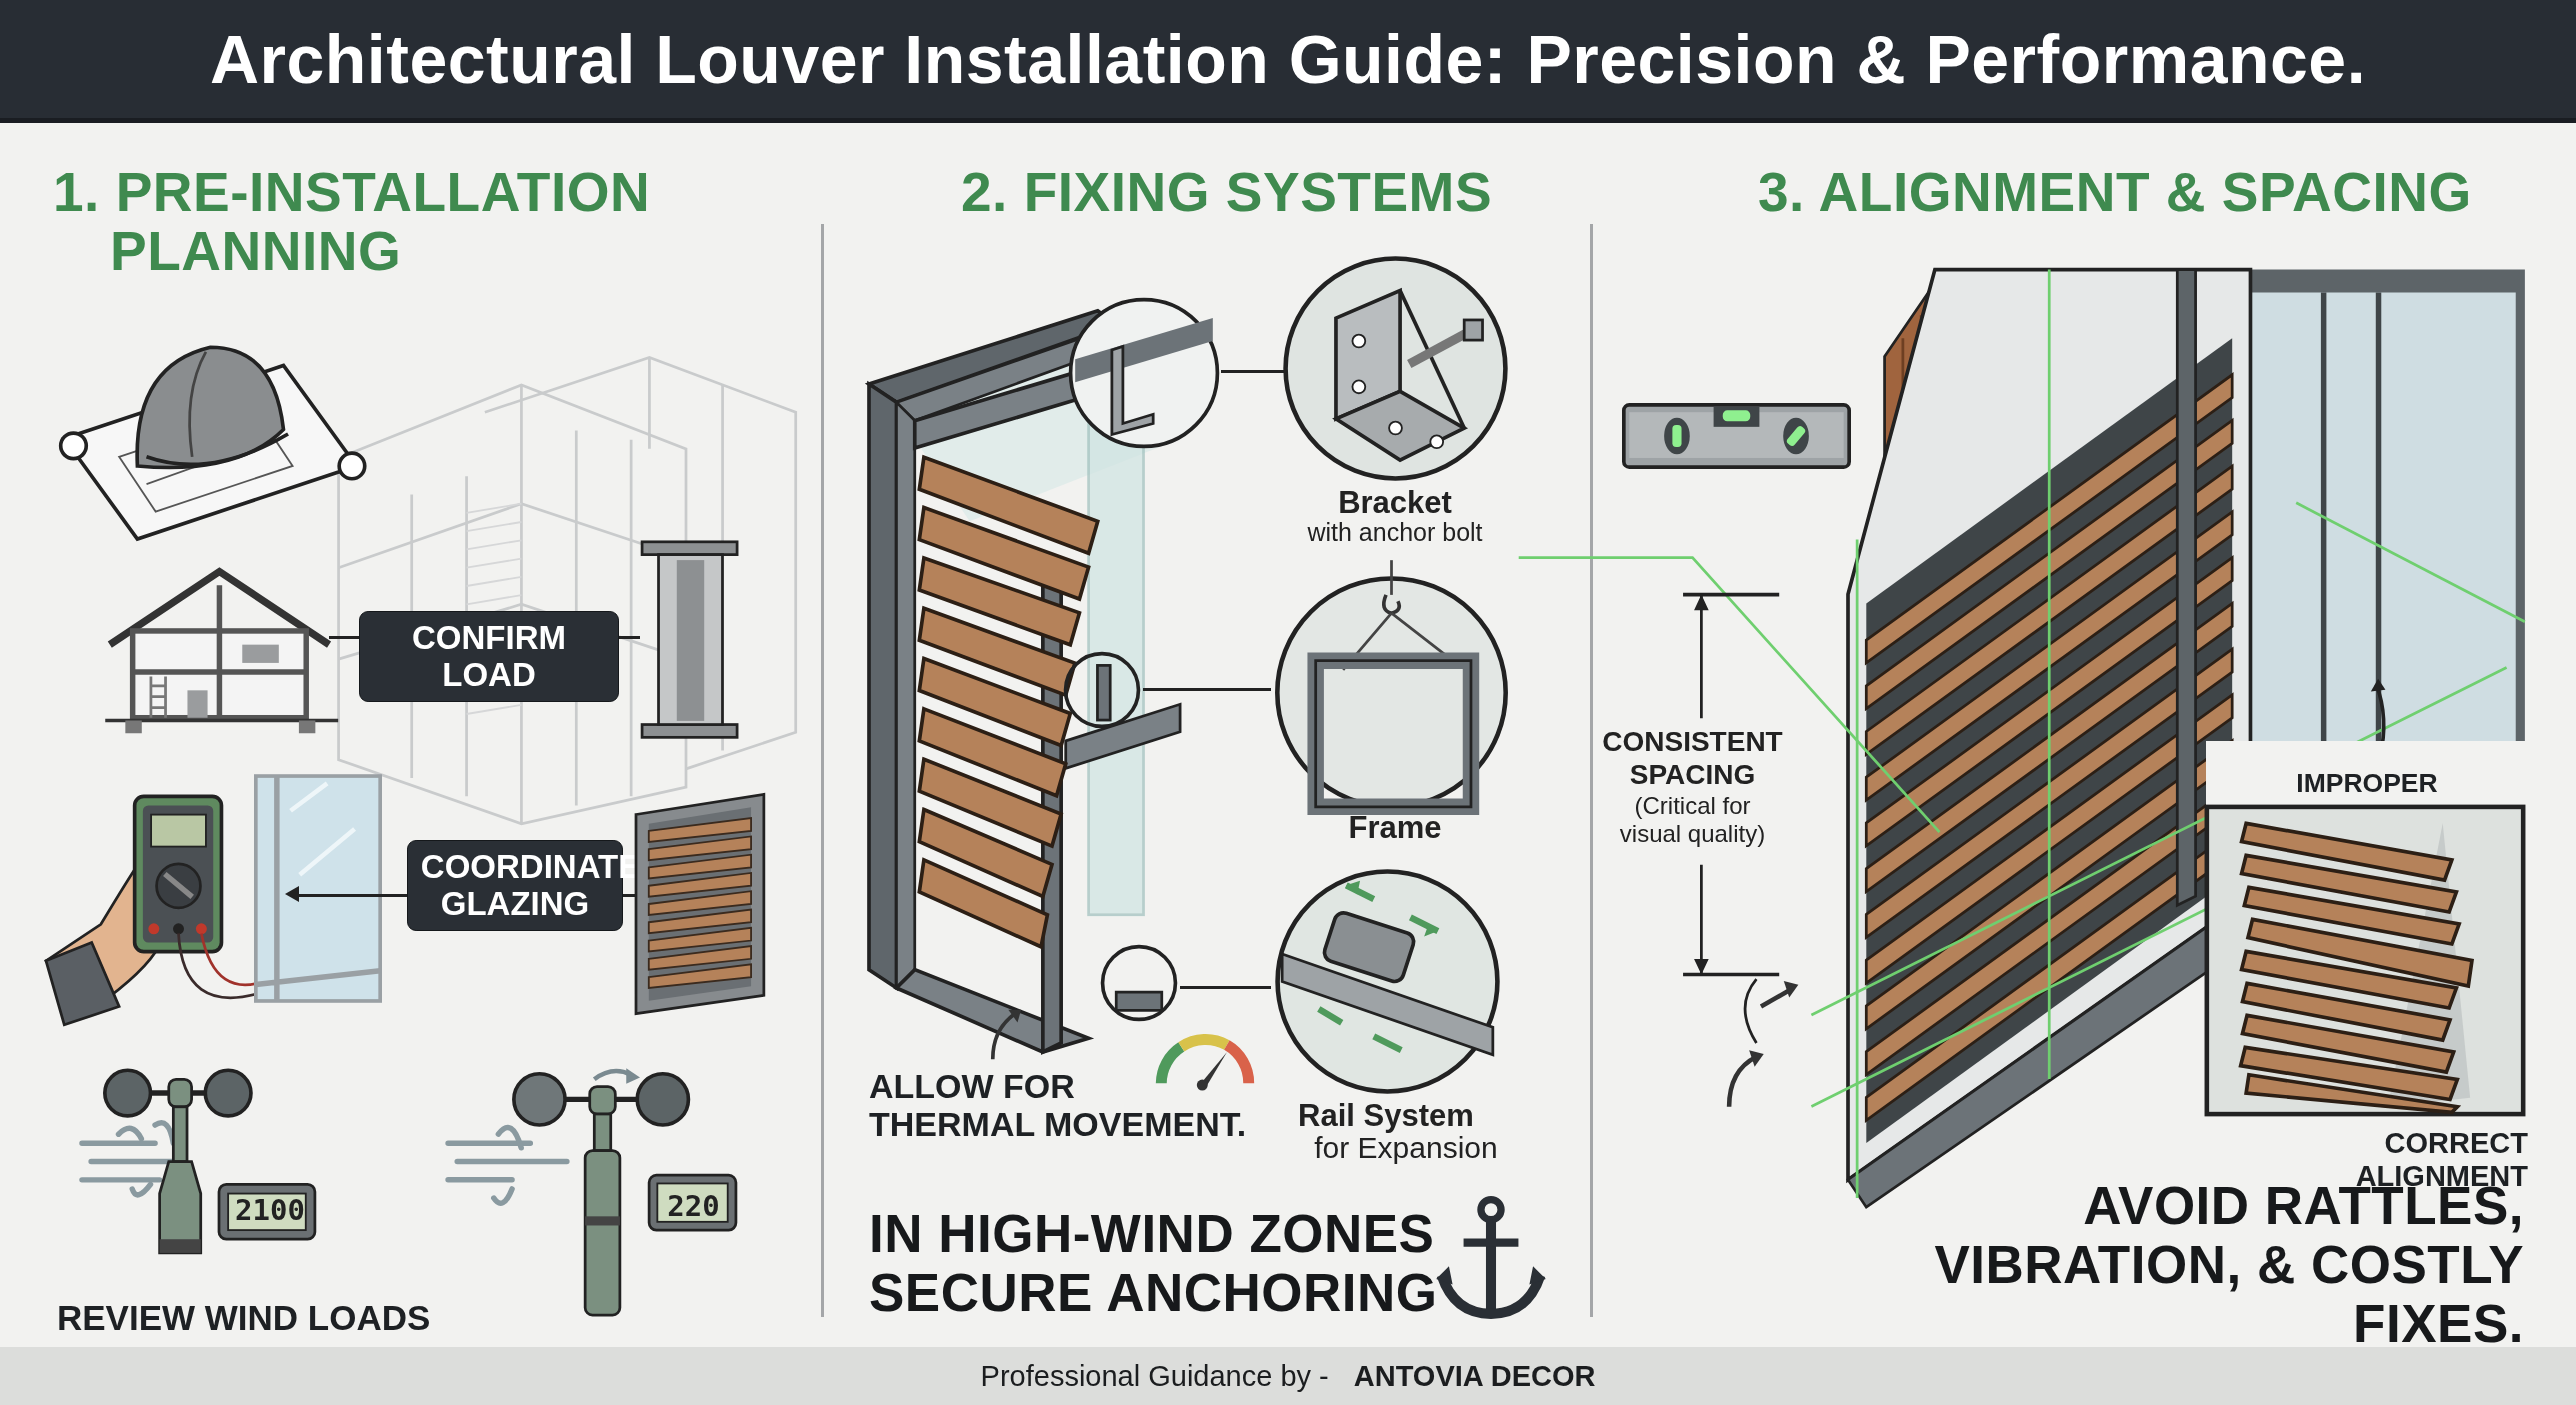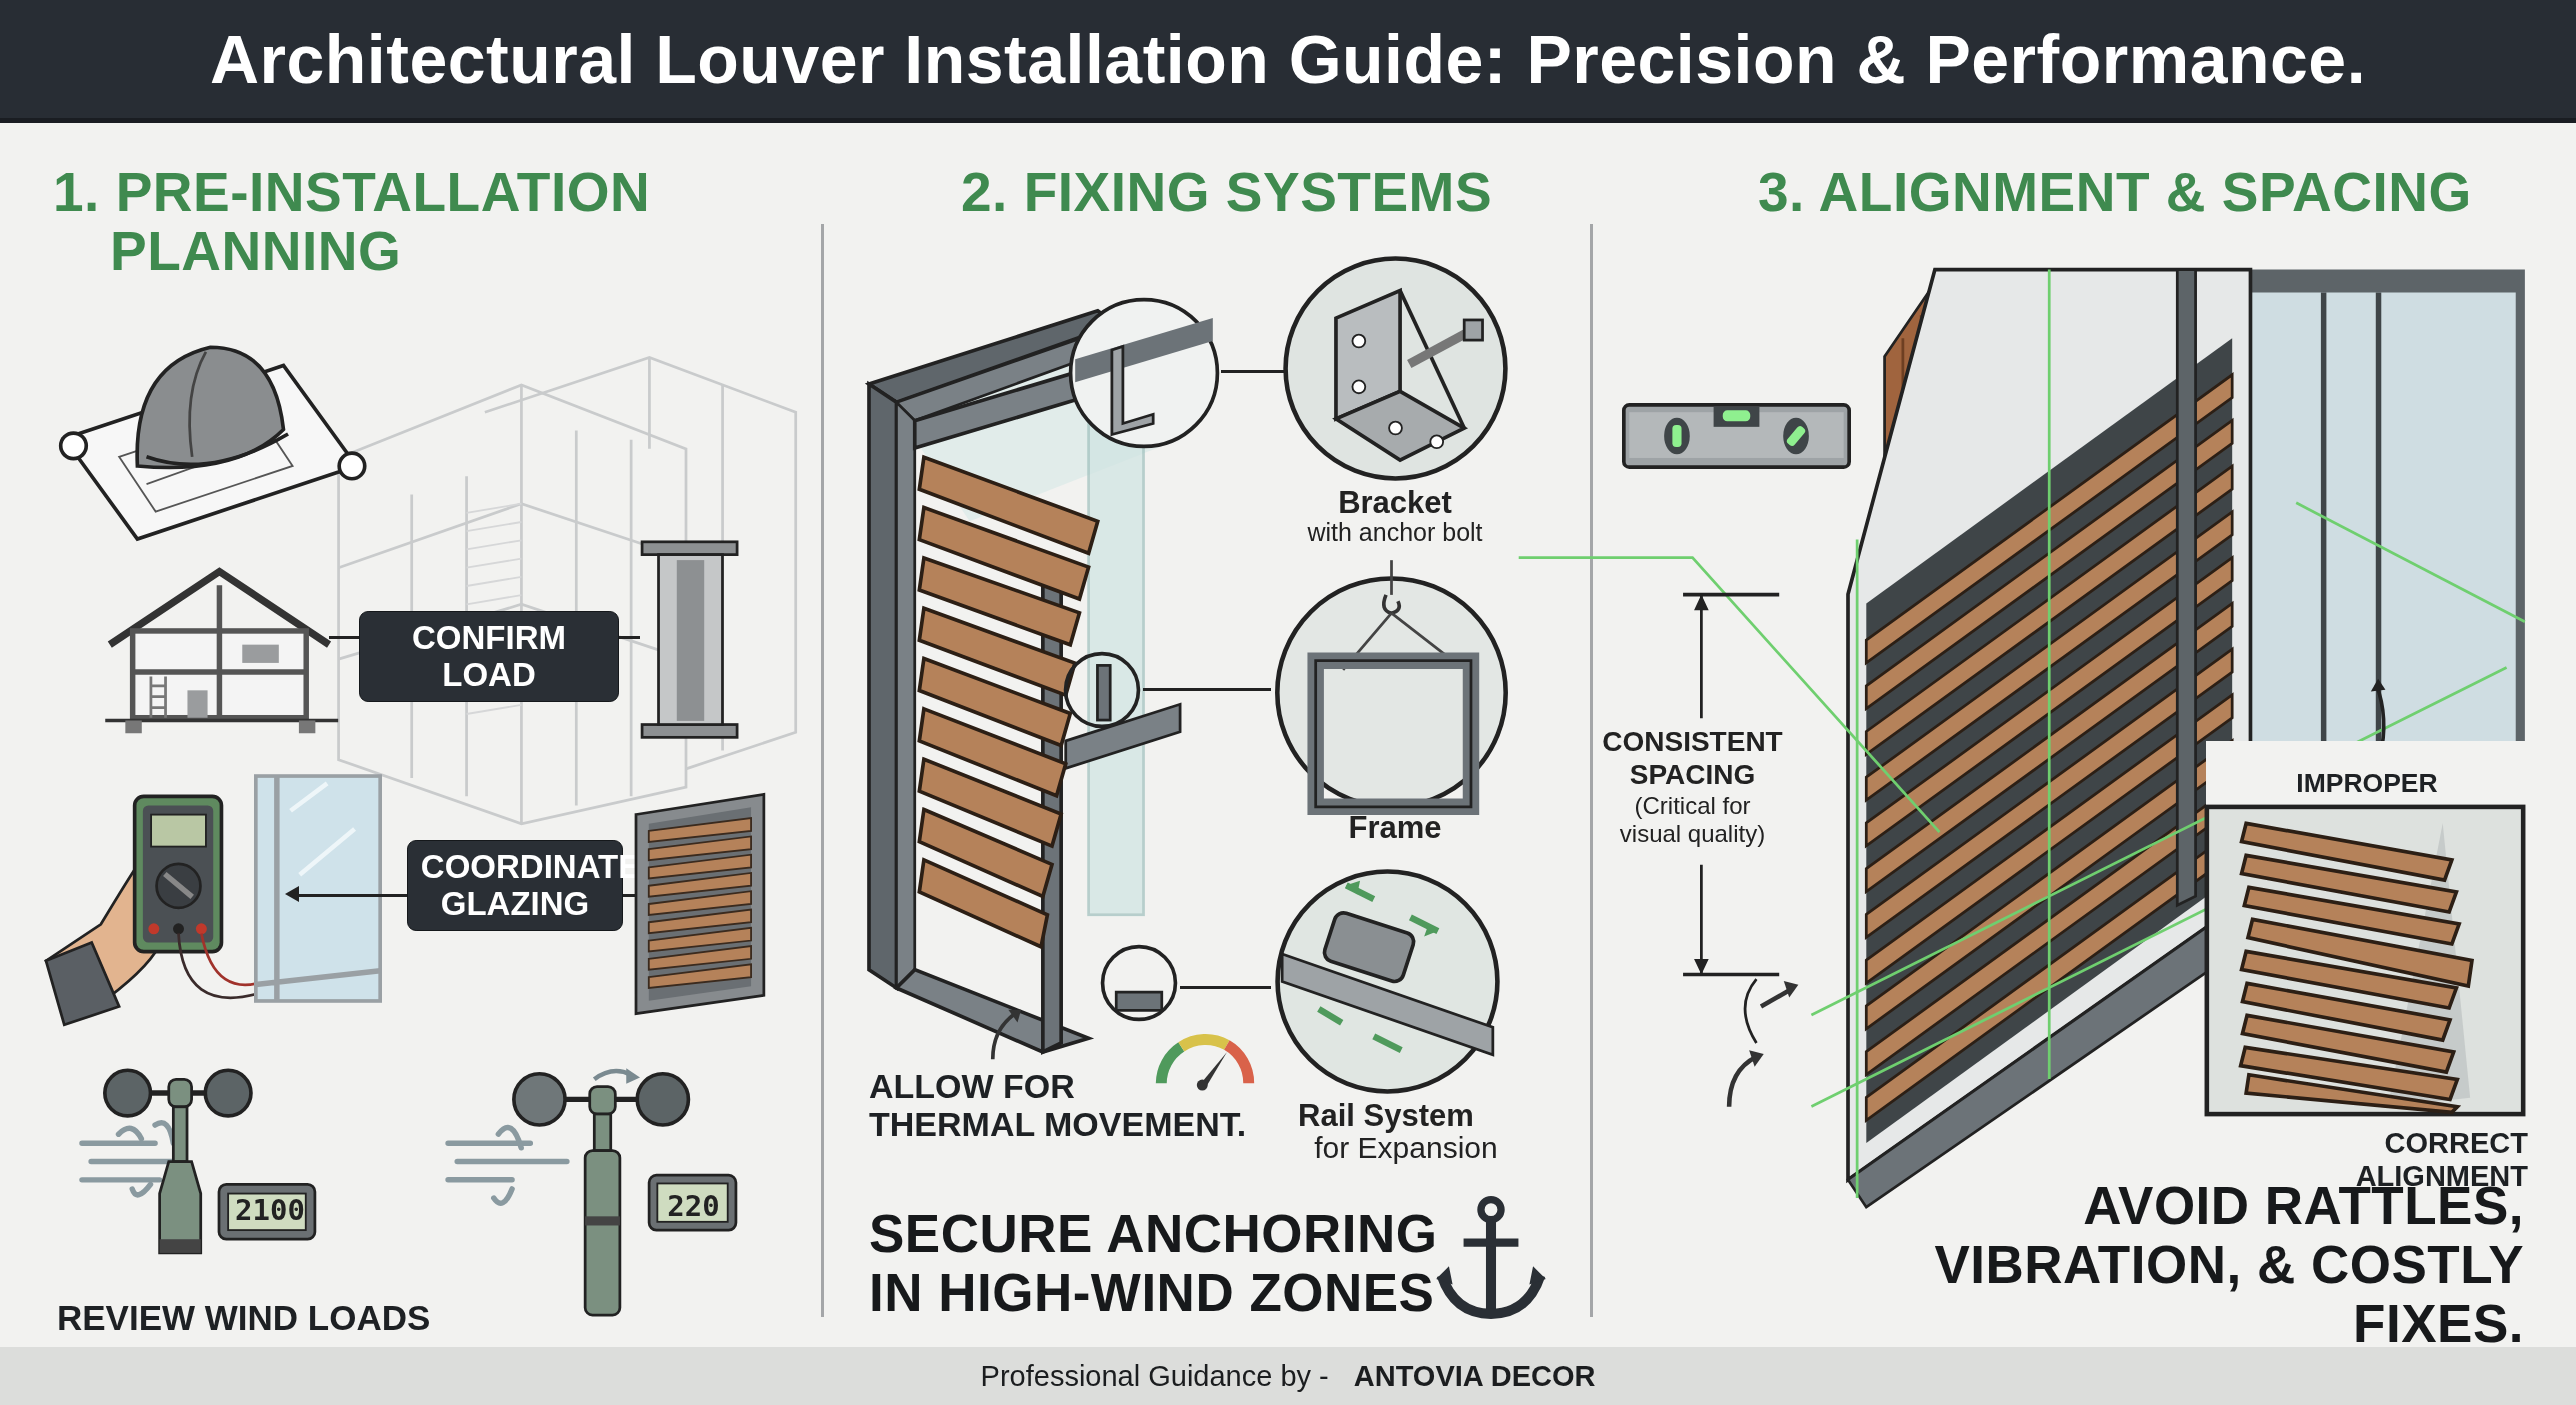--- a/index.html
+++ b/index.html
@@ -255,22 +255,22 @@
   </div>
   <svg style="left:1154px;top:1032px" width="102" height="57" viewBox="0 0 112 62">
     <path d="M8 56 A48 48 0 0 1 30 16" fill="none" stroke="#4f9a5c" stroke-width="12"></path>
     <path d="M30 16 A48 48 0 0 1 80 14" fill="none" stroke="#d8c24a" stroke-width="12"></path>
     <path d="M80 14 A48 48 0 0 1 104 56" fill="none" stroke="#d9624a" stroke-width="12"></path>
     <path d="M50 58 L80 22 L56 62 Z" fill="#333"></path>
     <circle cx="53" cy="58" r="6" fill="#333"></circle>
   </svg>
 
   <div class="big" style="left:869px;top:1204px">
+    <div>IN HIGH-WIND ZONES</div>
     <div>SECURE ANCHORING</div>
-    <div>IN HIGH-WIND ZONES</div>
   </div>
   <svg style="left:1436px;top:1195px" width="110" height="128" viewBox="0 0 120 140">
     <circle cx="60" cy="16" r="11" fill="none" stroke="#2a2f35" stroke-width="8"></circle>
     <path d="M60 27 L60 128" stroke="#2a2f35" stroke-width="11"></path>
     <path d="M30 52 L90 52" stroke="#2a2f35" stroke-width="9"></path>
     <path d="M6 88 Q20 130 60 130 Q100 130 114 88" fill="none" stroke="#2a2f35" stroke-width="11"></path>
     <path d="M0 92 L14 78 L18 98 Z M120 92 L106 78 L102 98 Z" fill="#2a2f35"></path>
   </svg>
 
   <div class="col-head" style="left:1758px;top:163px">3. ALIGNMENT &amp; SPACING</div>

